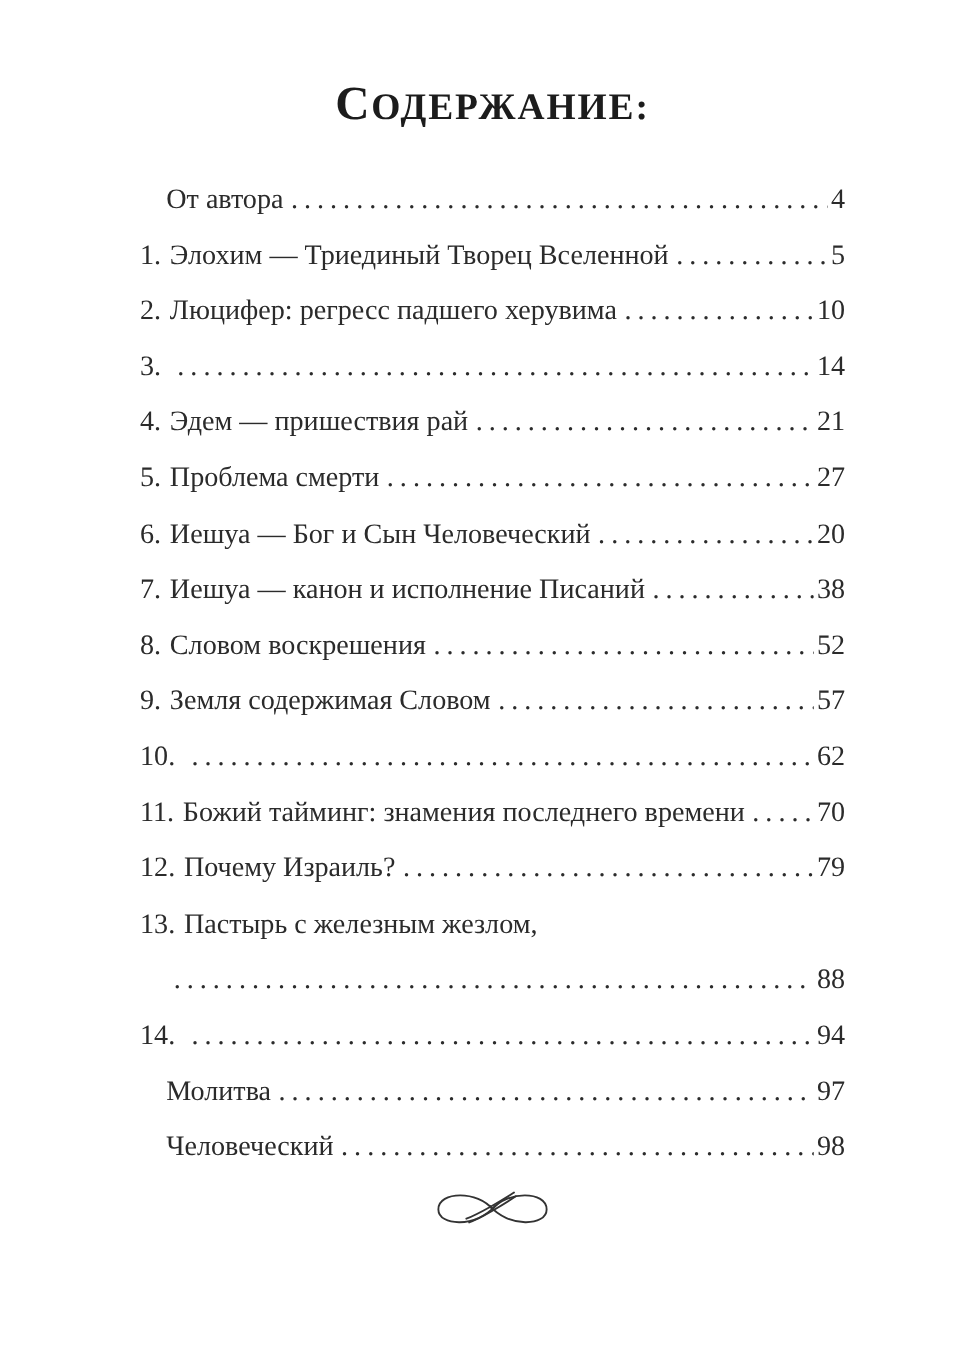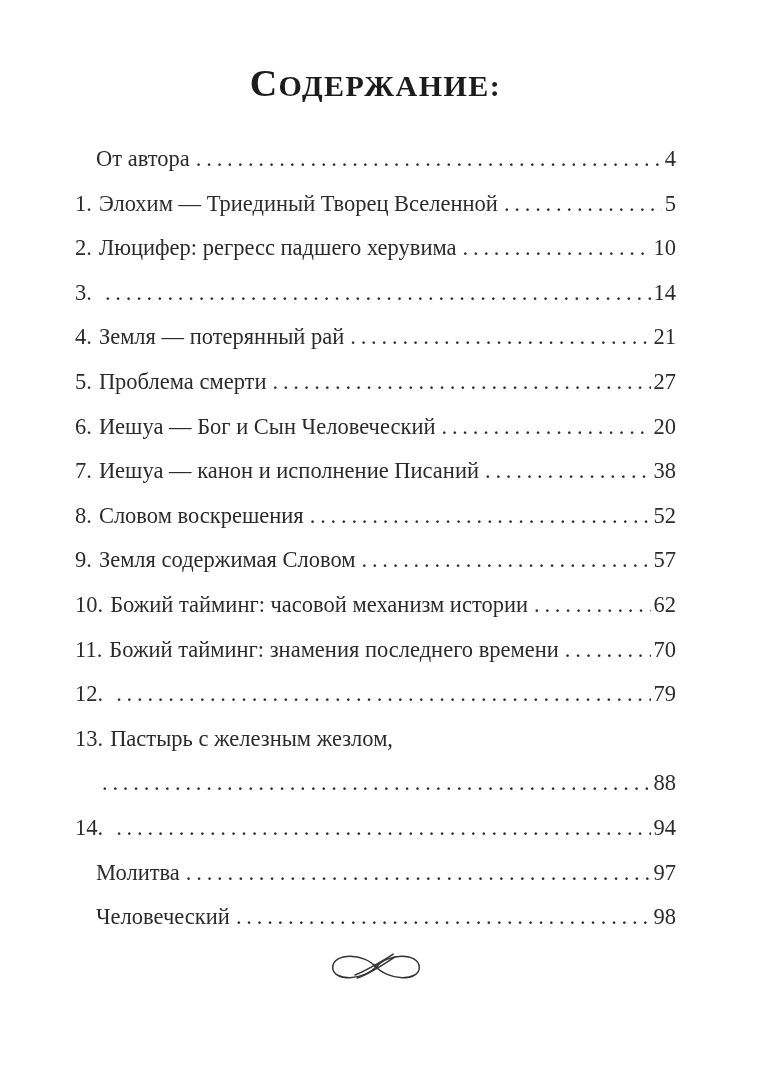--- a/index.html
+++ b/index.html
@@ -11,21 +11,21 @@
     width: 764px;
     height: 1080px;
     overflow: hidden;
     font-family: "Liberation Serif", "DejaVu Serif", serif;
     color: #2b2b2b;
   }
   .page {
     box-sizing: border-box;
     width: 764px;
     height: 1021px;
-    padding: 62px 88px 0 75px;
+    padding: 62px 88px 0 112px;
     background: #ffffff;
   }
   .title {
     text-align: center;
     font-weight: bold;
     font-size: 30px;
     line-height: 42px;
     letter-spacing: 1.5px;
     color: #1c1c1c;
     margin: 0 0 30px 0;
@@ -104,21 +104,21 @@
     <span class="leader"></span>
     <span class="pg">10</span>
   </div>
       <div class="toc-row">
     <span class="num">3.</span>
     <span class="leader"></span>
     <span class="pg">14</span>
   </div>
       <div class="toc-row">
     <span class="num">4.</span>
-    <span class="label">Земля — потерянный рай</span>
+    <span class="label">Эдем — пришествия рай</span>
     <span class="leader"></span>
     <span class="pg">21</span>
   </div>
       <div class="toc-row">
     <span class="num">5.</span>
     <span class="label">Проблема смерти</span>
     <span class="leader"></span>
     <span class="pg">27</span>
   </div>
       <div class="toc-row">
@@ -140,32 +140,32 @@
     <span class="pg">52</span>
   </div>
       <div class="toc-row">
     <span class="num">9.</span>
     <span class="label">Земля содержимая Словом</span>
     <span class="leader"></span>
     <span class="pg">57</span>
   </div>
       <div class="toc-row">
     <span class="num">10.</span>
-    <span class="label">Божий тайминг: часовой механизм истории</span>
     <span class="leader"></span>
     <span class="pg">62</span>
   </div>
       <div class="toc-row">
     <span class="num">11.</span>
     <span class="label">Божий тайминг: знамения последнего времени</span>
     <span class="leader"></span>
     <span class="pg">70</span>
   </div>
       <div class="toc-row">
     <span class="num">12.</span>
+    <span class="label">Почему Израиль?</span>
     <span class="leader"></span>
     <span class="pg">79</span>
   </div>
       <div class="toc-row no-leader">
     <span class="num">13.</span>
     <span class="label">Пастырь с железным жезлом,</span>
     <span class="leader"></span>
 
   </div>
       <div class="toc-row unnumbered">

